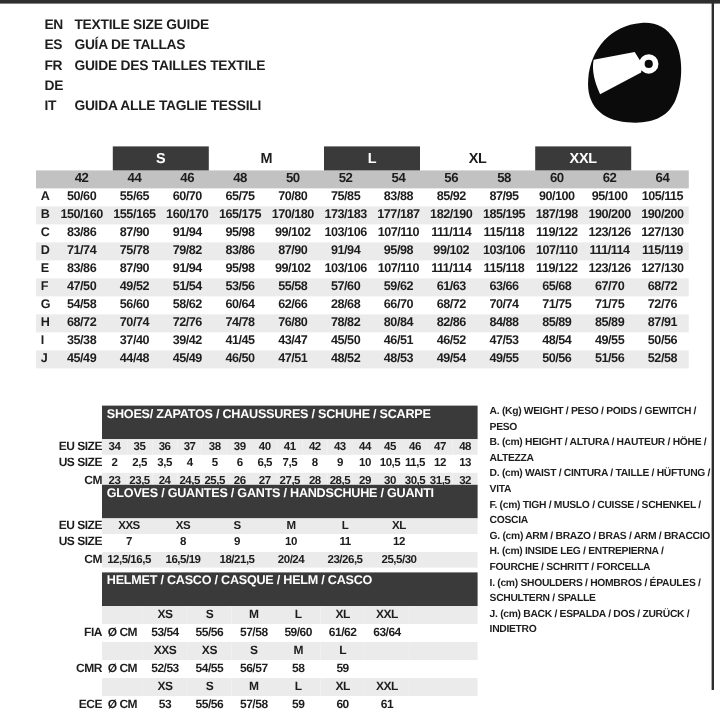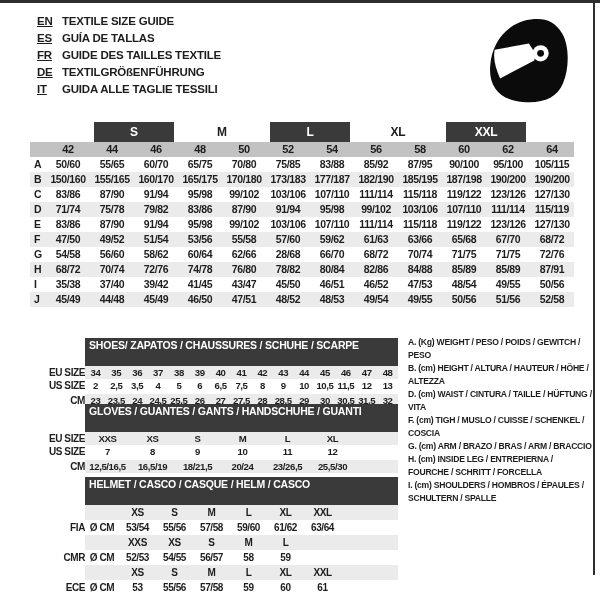--- a/index.html
+++ b/index.html
@@ -5,21 +5,21 @@
   * { margin:0; padding:0; box-sizing:border-box; }
   html,body { width:600px; height:600px; background:#fff; overflow:hidden; }
   body { position:relative; font-family:"Liberation Sans", sans-serif; font-weight:700; color:#1d1d1d; }
 
   .top-border { position:absolute; left:0; top:0; width:600px; height:3px; background:#2e2e2e; }
   .right-border { position:absolute; left:593px; top:0; width:2px; height:575px; background:#2e2e2e; }
 
   
   .lang-block { position:absolute; left:37px; top:13px; }
   .lang-row { display:flex; height:17px; line-height:17px; font-size:11.5px; letter-spacing:-0.2px; }
-  .lang-code { width:25px;text-decoration:underline; }
+  .lang-code { width:25px; }
   
   .helmet-icon { position:absolute; left:483px; top:14px; width:90px; height:93px; }
 
   
   .main-table { position:absolute; left:30px; top:122px; width:544px; }
   .main-grid { display:grid; grid-template-columns:16px repeat(12,1fr); }
   .group-row { height:20px; }
   .group-box { grid-row:1; height:20px; line-height:20px; text-align:center; font-size:12px; margin:0 4px; letter-spacing:-0.2px; }
   .group-box.dark { background:#3a3a3a; color:#fff; }
   .size-header { background:#c2c2c2; height:15px; }
@@ -59,21 +59,20 @@
   <div class="lang-row">
     <span class="lang-code">ES</span>
     <span>GUÍA DE TALLAS</span>
   </div>
   <div class="lang-row">
     <span class="lang-code">FR</span>
     <span>GUIDE DES TAILLES TEXTILE</span>
   </div>
   <div class="lang-row">
     <span class="lang-code">DE</span>
-    <span>TEXTILGRÖßENFÜHRUNG</span>
   </div>
   <div class="lang-row">
     <span class="lang-code">IT</span>
     <span>GUIDA ALLE TAGLIE TESSILI</span>
   </div>
 </div>
 
 <svg class="helmet-icon" viewBox="0 0 100 100">
   <path fill="#0b0b0b" d="M57,4 C29,6 10,28 8,56 C6,80 20,94 44,96 C66,98 82,92 89,75 C96,58 96,34 88,20 C80,7 70,3 57,4 Z"></path>
   <path fill="#ffffff" d="M13,38 L51,31 L58,42 L57,50 L19,70 C14,59 11,48 13,38 Z"></path>
@@ -429,13 +428,14 @@
 </div>
 
 <div class="legend">
     <div class="legend-item">A. (Kg) WEIGHT / PESO / POIDS / GEWITCH / PESO</div>
     <div class="legend-item">B. (cm) HEIGHT / ALTURA / HAUTEUR / HÖHE / ALTEZZA</div>
     <div class="legend-item">D. (cm) WAIST / CINTURA / TAILLE / HÜFTUNG / VITA</div>
     <div class="legend-item">F. (cm) TIGH / MUSLO / CUISSE / SCHENKEL / COSCIA</div>
     <div class="legend-item">G. (cm) ARM  / BRAZO / BRAS / ARM / BRACCIO</div>
     <div class="legend-item">H. (cm) INSIDE LEG / ENTREPIERNA / FOURCHE / SCHRITT / FORCELLA</div>
     <div class="legend-item">I.  (cm) SHOULDERS / HOMBROS / ÉPAULES / SCHULTERN / SPALLE</div>
+    <div class="legend-item">J. (cm) BACK / ESPALDA / DOS / ZURÜCK / INDIETRO</div>
   </div>
 
 </body></html>

